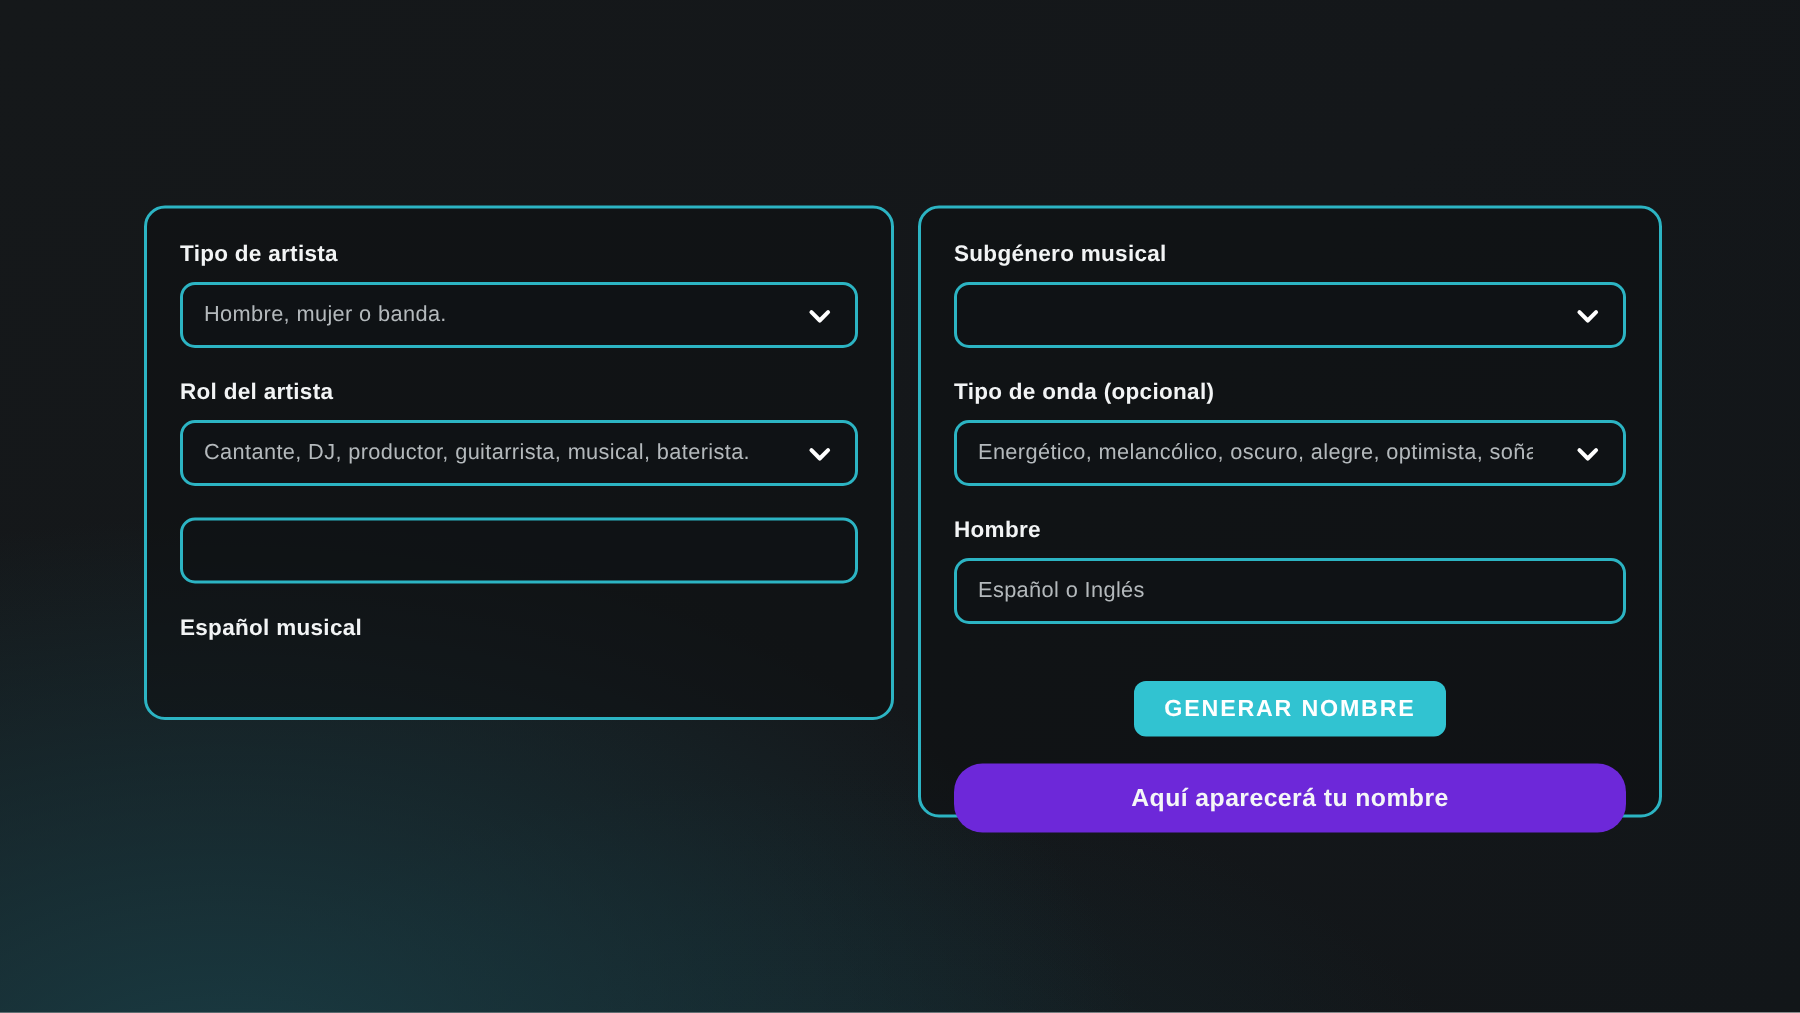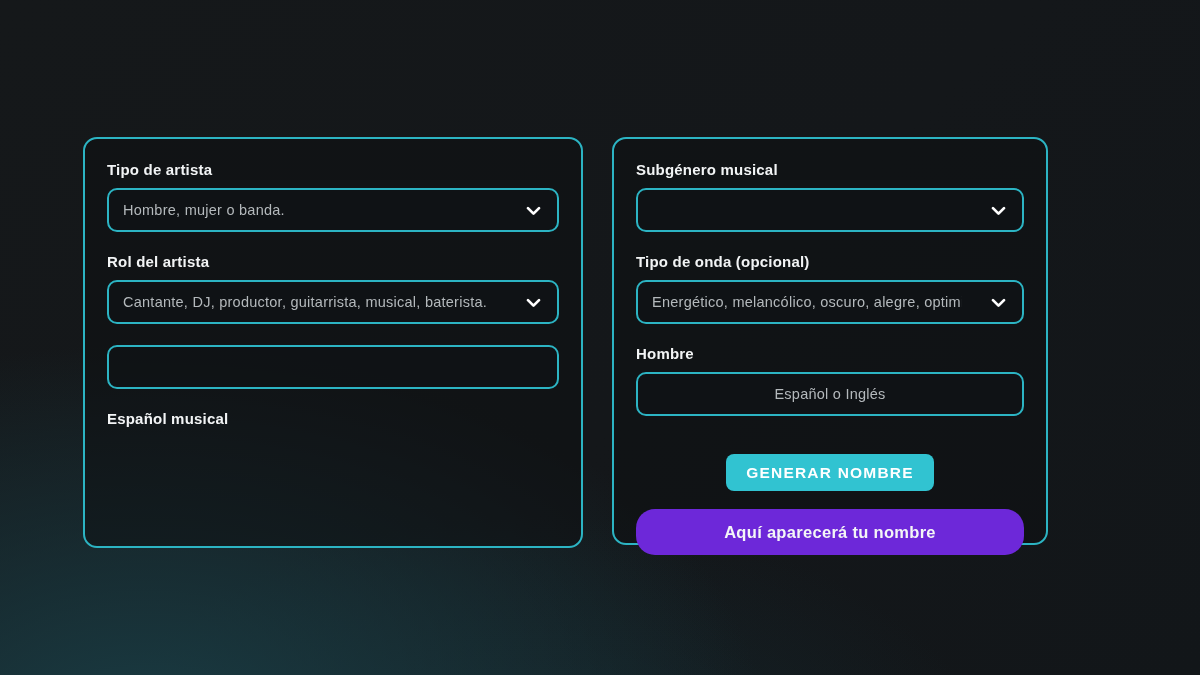--- a/index.html
+++ b/index.html
@@ -12,22 +12,22 @@
       linear-gradient(135deg, #15181a 0%, #14171a 55%, #121619 100%);
     position: relative;
   }
   .card {
     position: absolute;
     border: 2px solid var(--accent);
     border-radius: 14px;
     background: rgba(13,16,18,0.52);
     padding: 22px;
   }
-  .card-left  { left: 83px;  top: 137px; width: 500px; height: 411px; }
-  .card-right { left: 612px; top: 137px; width: 436px; height: 408px; }
+  .card-left  { left: 96px;  top: 137px; width: 500px; height: 343px; }
+  .card-right { left: 612px; top: 137px; width: 496px; height: 408px; }
 
   .field-label {
     color: #f2f4f5;
     font-size: 15px;
     font-weight: 700;
     letter-spacing: 0.2px;
     line-height: 18px;
     margin-bottom: 9px;
   }
   .field-box {
@@ -64,21 +64,20 @@
     border: 2px solid var(--accent);
     border-radius: 10px;
     background: rgba(16,19,21,0.65);
     color: #e8eaeb;
     font-family: "Liberation Sans", "DejaVu Sans", sans-serif;
     font-size: 14.5px;
     letter-spacing: 0.25px;
     padding: 0 14px;
     margin-bottom: 21px;
     outline: none;
-    text-align: center;
   }
   input.text-input::placeholder { color: #b4b9bc; opacity: 1; }
 
   .gen-btn {
     display: block;
     margin: 17px auto 10px auto;
     background: var(--button);
     color: #ffffff;
     border: none;
     border-radius: 8px;

